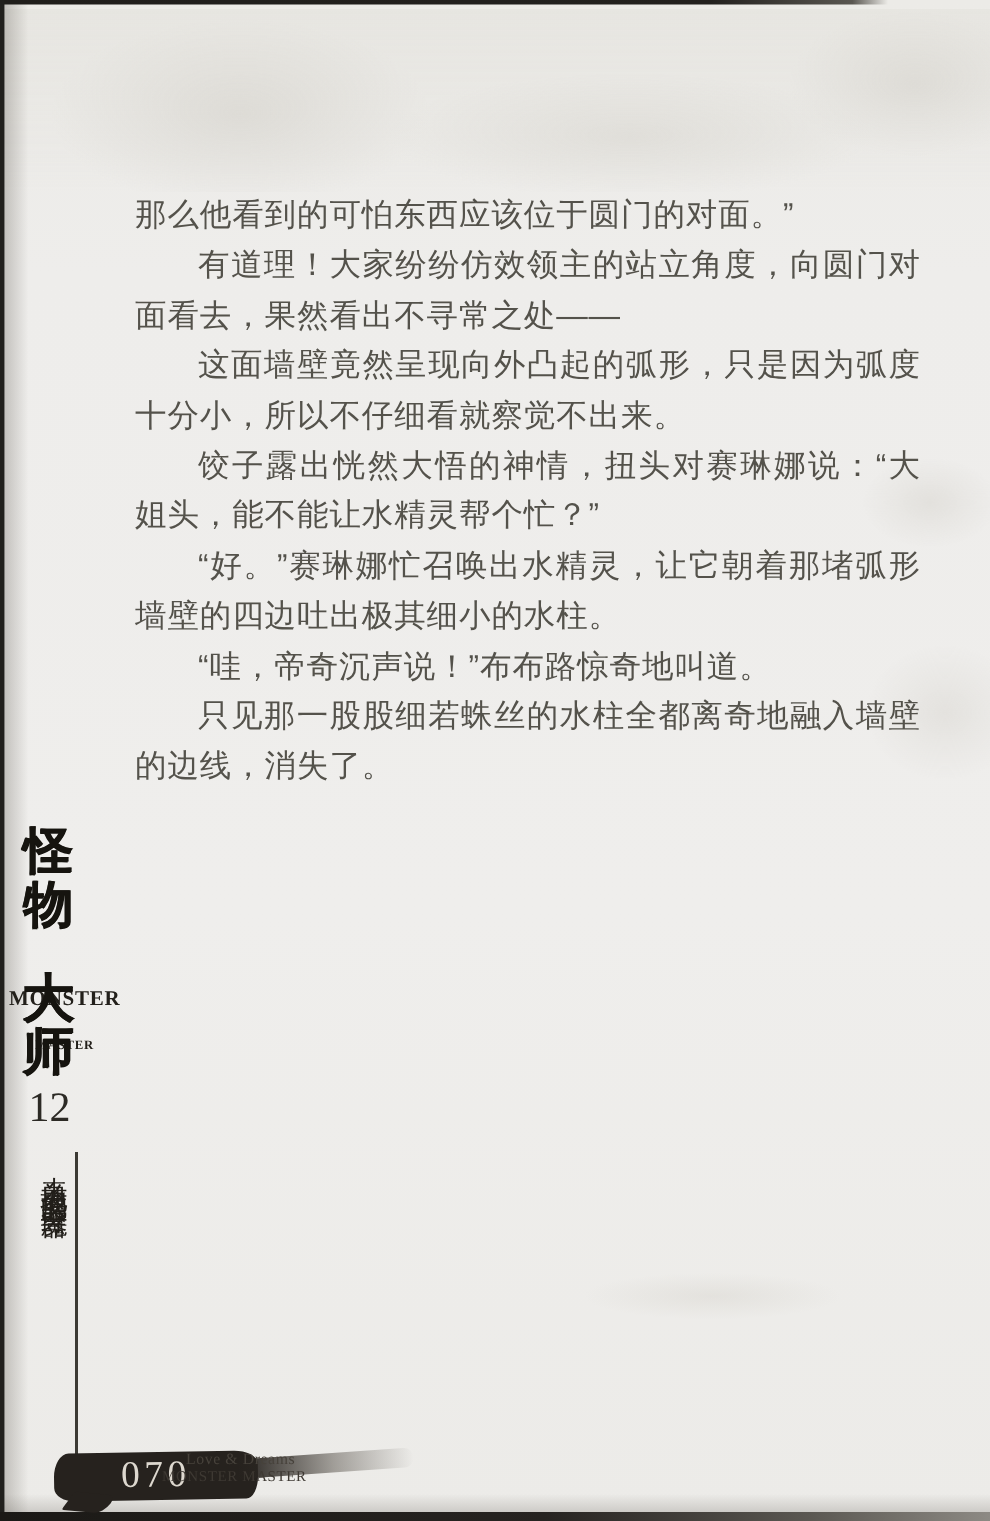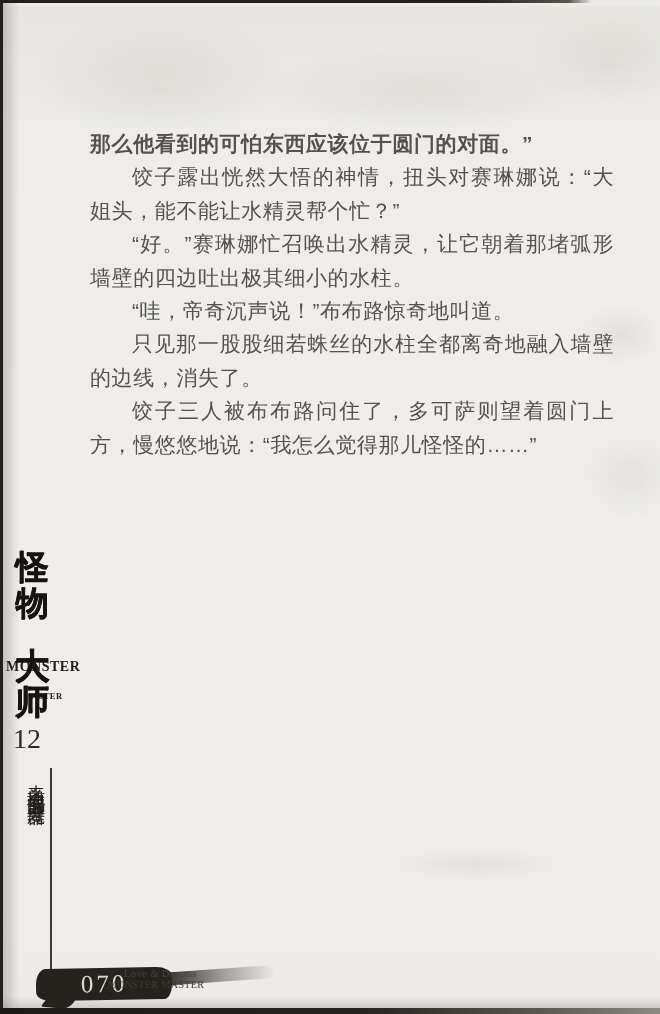--- a/index.html
+++ b/index.html
@@ -38,32 +38,32 @@
     font-weight:900;color:#16140f;line-height:1;
     text-shadow:.6px 0 #16140f,0 .6px #16140f;}
   .sb-c0{top:280px;font-size:33px;}
   .sb-c1{top:316px;font-size:33px;}
   .sb-c2{top:378px;font-size:35px;}
   .sb-c3{top:414px;font-size:34px;}
   .sb-logo{position:absolute;top:353px;left:6px;width:60px;text-align:center;
     font-family:"Liberation Serif",serif;color:#23201b;line-height:1;}
   .sb-logo .l1{display:block;font-size:14px;font-weight:bold;letter-spacing:.5px;margin-top:37px;}
   .sb-logo .l2{display:block;font-size:8.5px;font-weight:bold;letter-spacing:.5px;margin-top:18px;margin-left:14px;}
-  .sb-num{position:absolute;top:455px;left:13px;width:40px;text-align:left;
+  .sb-num{position:absolute;top:455px;left:13px;width:40px;text-align:center;
     font-family:"Liberation Serif",serif;font-size:28px;color:#2c2a25;line-height:1;}
   .sb-sub{position:absolute;top:500px;left:24px;height:200px;
     writing-mode:vertical-rl;text-orientation:upright;
     font-size:18px;letter-spacing:3px;color:#221f1a;line-height:24px;}
   .sb-rule{position:absolute;top:498px;left:50px;width:2px;height:208px;background:#3c3a34;}
   
   .body-text{position:absolute;left:90px;top:127px;width:524px;
     font-size:21px;line-height:33.4px;letter-spacing:.6px;
     color:#54524b;text-align:justify;text-justify:inter-character;}
   .body-text p{margin:0;text-indent:2em;}
-  .body-text p.noindent{text-indent:0;font-weight:bold;}
+  .body-text p.noindent{text-indent:0;}
   
   .brush{position:absolute;left:36px;top:968px;width:136px;height:32px;background:#26221e;
     border-radius:10px 16px 8px 14px/16px 9px 15px 9px;transform:rotate(-1deg);}
   .brush::before{content:"";position:absolute;left:8px;bottom:-7px;width:30px;height:12px;
     background:#26221e;transform:skewX(-34deg) rotate(6deg);border-radius:2px 6px 8px 2px;}
   .brush::after{content:"";position:absolute;left:122px;top:3px;width:118px;height:13px;
     background:linear-gradient(90deg,#26221e 0%,rgba(70,64,56,.45) 55%,rgba(70,64,56,0) 100%);
     transform:rotate(-3deg);border-radius:4px 10px 10px 4px;}
   .pagenum{position:absolute;left:0;top:0;width:136px;height:32px;line-height:31px;text-align:center;
     font-family:"Liberation Serif",serif;font-size:25px;letter-spacing:3px;color:#ddd8cf;}
@@ -96,25 +96,26 @@
     </div>
     <div class="sb-char sb-c2">大</div>
     <div class="sb-char sb-c3">师</div>
     <div class="sb-num">12</div>
     <div class="sb-sub">来自地底的至尊魔器</div>
     <div class="sb-rule"></div>
   </aside>
 
   <main class="body-text">
     <p class="noindent">那么他看到的可怕东西应该位于圆门的对面。”</p>
+    <p>有道理！大家纷纷仿效领主的站立角度，向圆门对面看去，果然看出不寻常之处——</p>
+    <p>这面墙壁竟然呈现向外凸起的弧形，只是因为弧度十分小，所以不仔细看就察觉不出来。</p>
     <p>饺子露出恍然大悟的神情，扭头对赛琳娜说：“大姐头，能不能让水精灵帮个忙？”</p>
     <p>“好。”赛琳娜忙召唤出水精灵，让它朝着那堵弧形墙壁的四边吐出极其细小的水柱。</p>
     <p>“哇，帝奇沉声说！”布布路惊奇地叫道。</p>
     <p>只见那一股股细若蛛丝的水柱全都离奇地融入墙壁的边线，消失了。</p>
-    <p>饺子三人被布布路问住了，多可萨则望着圆门上方，慢悠悠地说：“我怎么觉得那儿怪怪的……”</p>
   </main>
 
   <footer>
     <div class="brush">
       <span class="pagenum">070</span>
     </div>
     <div class="footer-logo">
       <div class="series">Love &amp; Dreams</div>
       <div class="title">MONSTER MASTER</div>
     </div>

